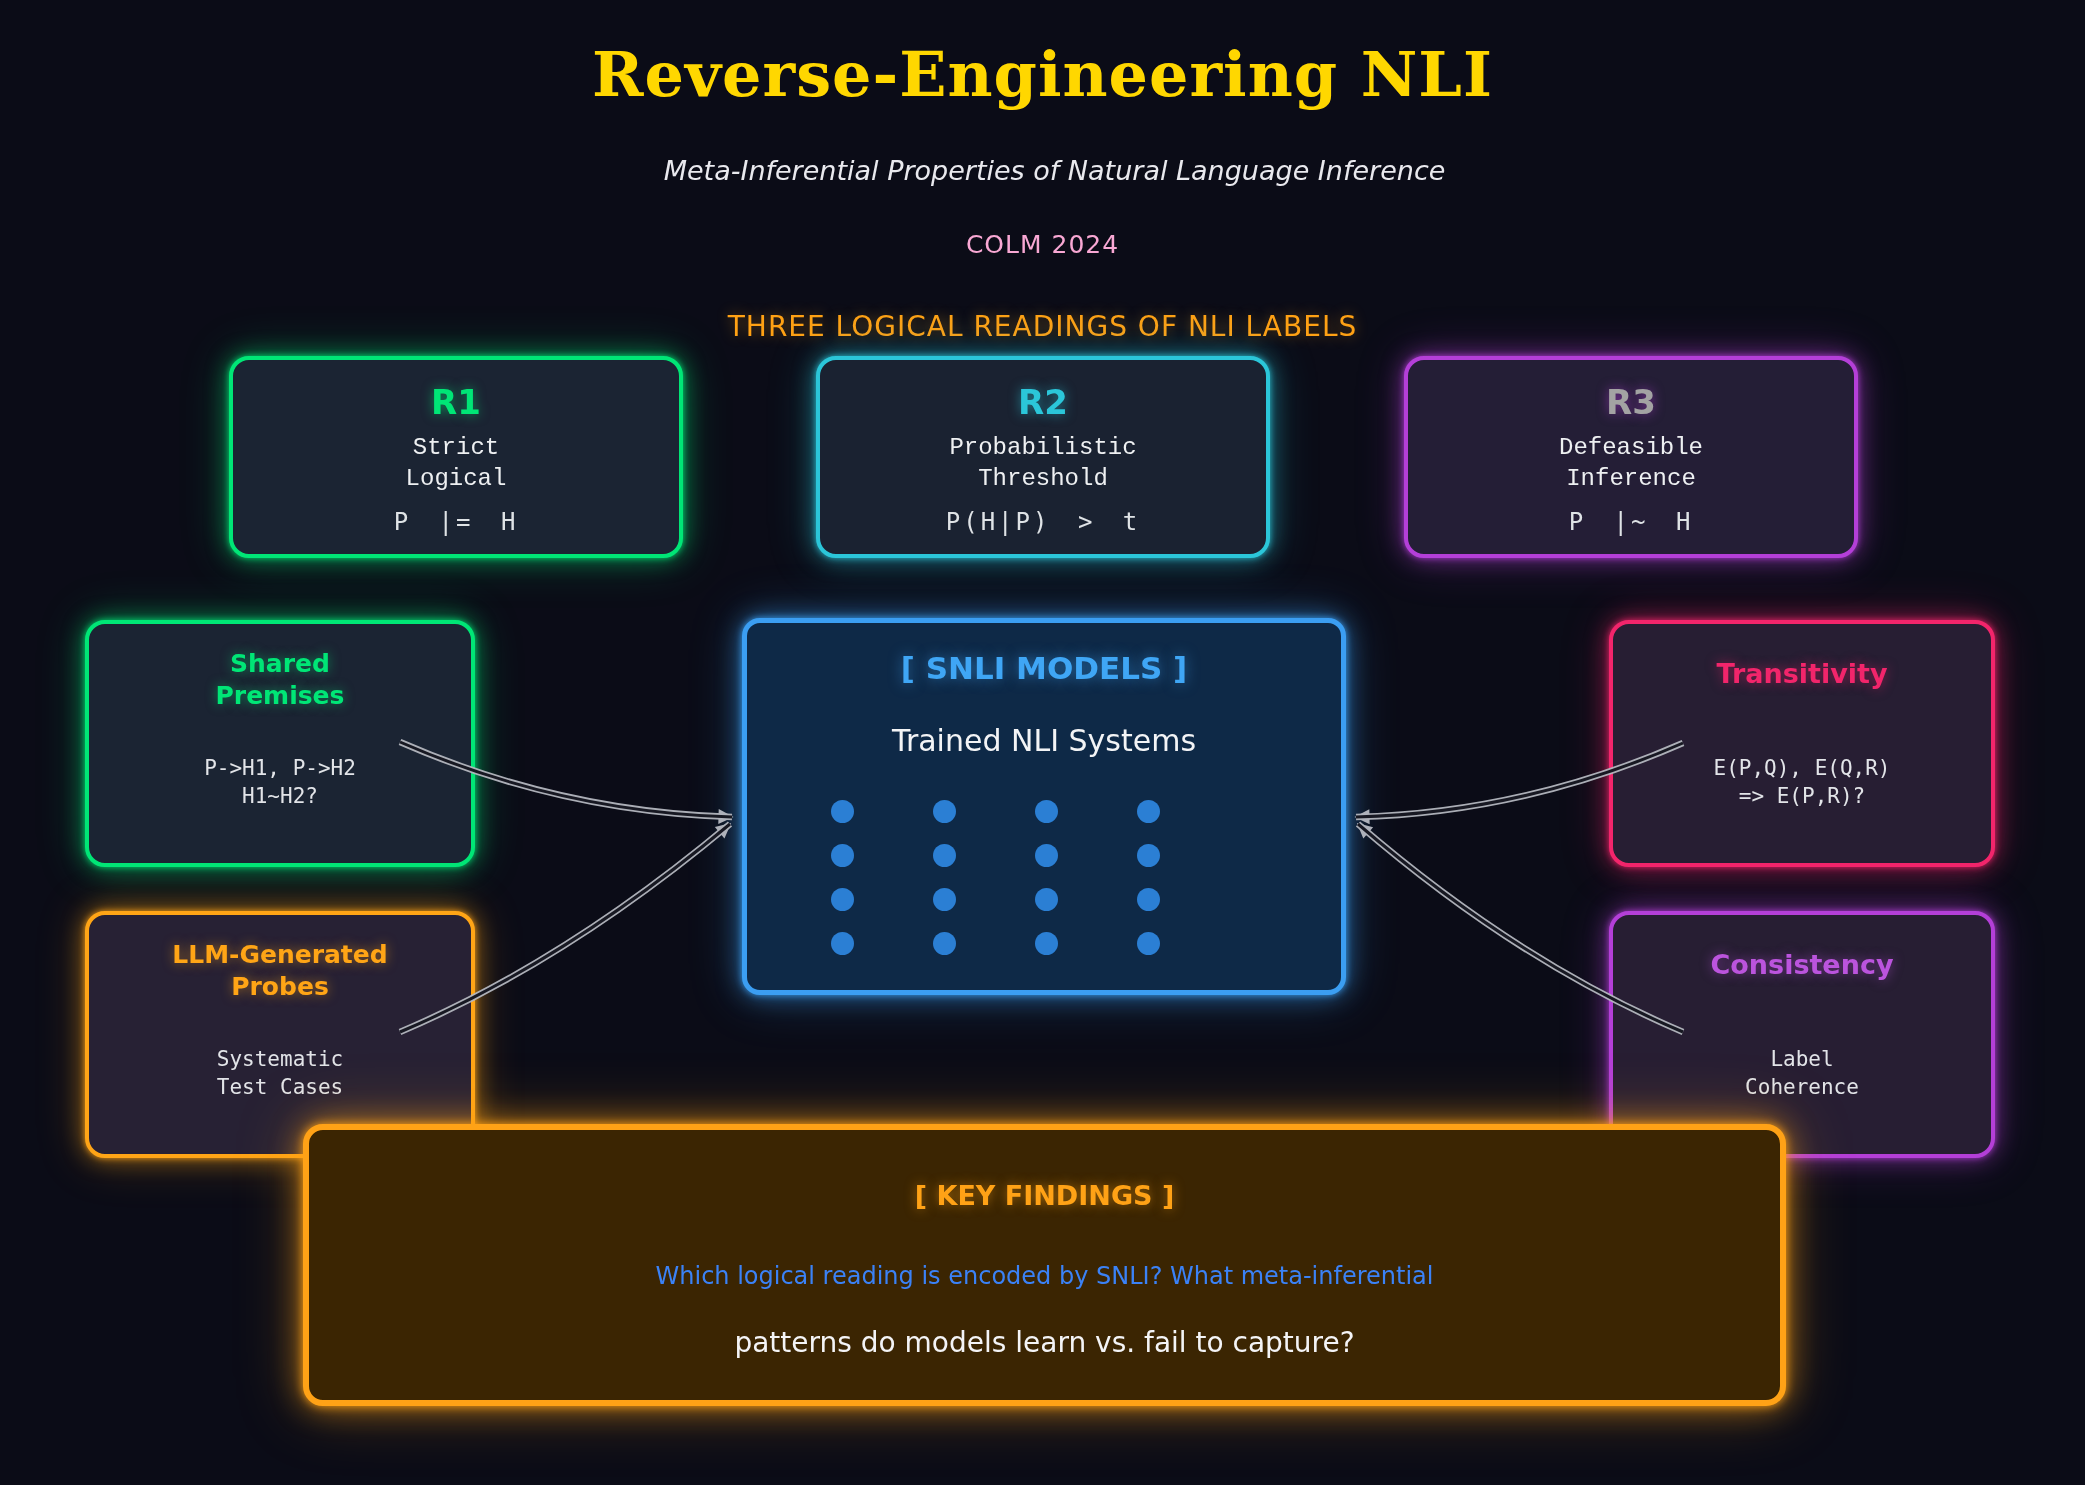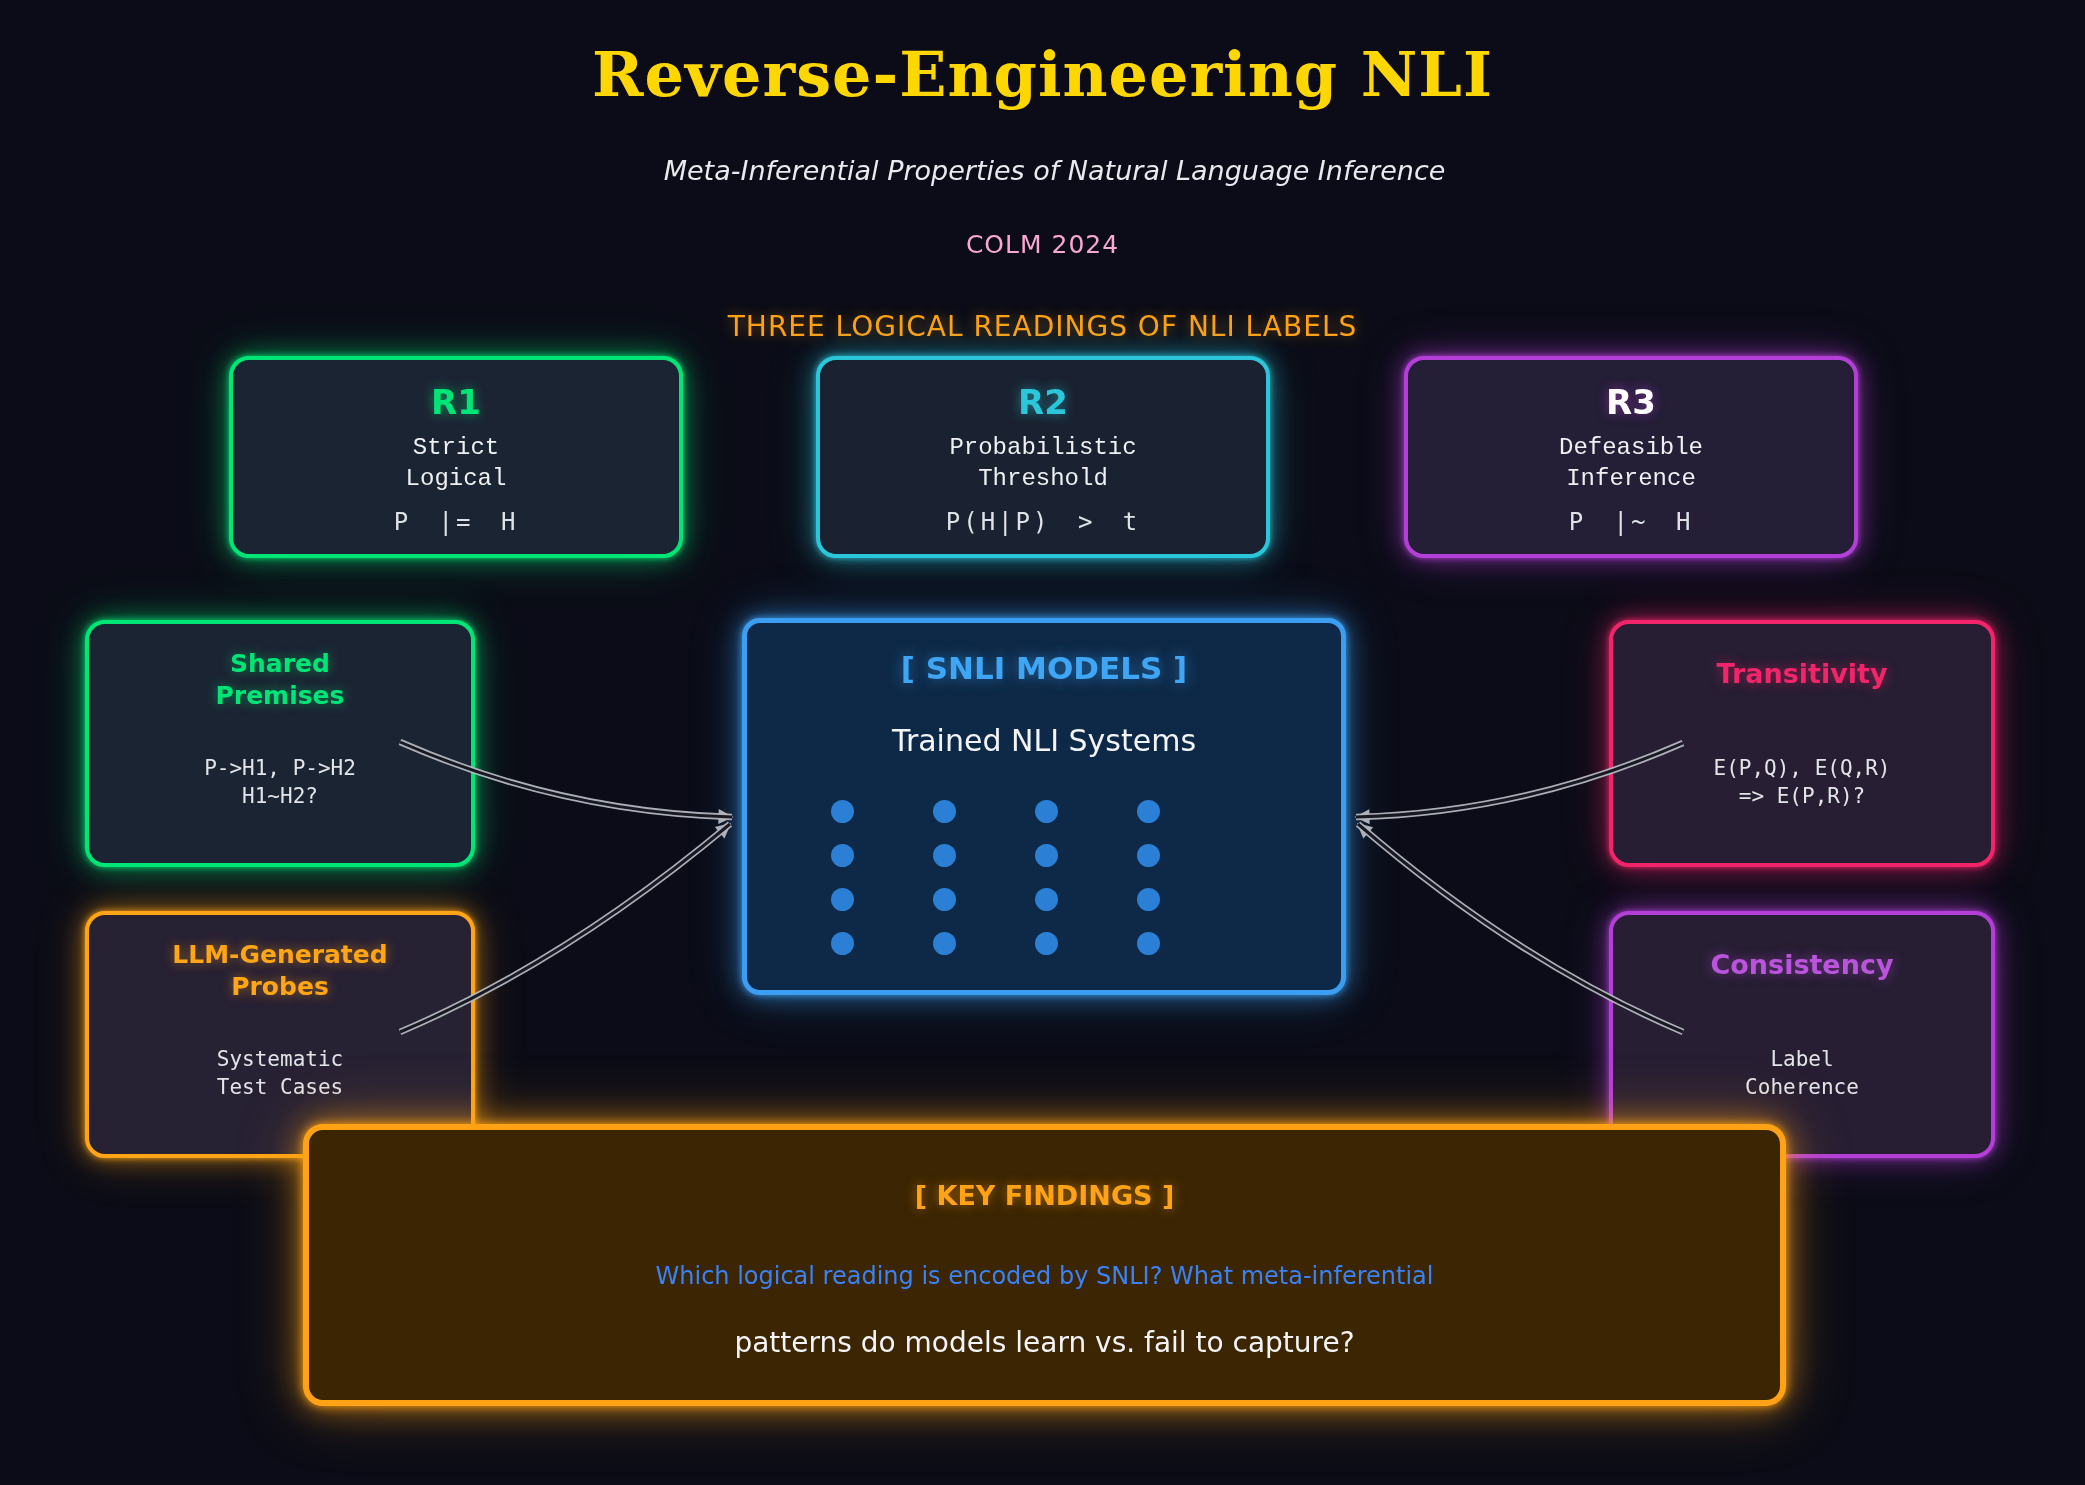--- a/index.html
+++ b/index.html
@@ -34,21 +34,21 @@
             box-shadow:0 0 7px rgba(59,158,242,.9),0 0 24px rgba(59,158,242,.55),0 0 52px rgba(59,158,242,.3);}
   .c-purple2{border-color:#b43fd8;background:#271e33;
             box-shadow:0 0 6px rgba(180,63,216,.85),0 0 22px rgba(180,63,216,.5),0 0 48px rgba(180,63,216,.28);}
 
   
   .rbox{width:454px;height:202px;}
   .rbox .r-title{position:absolute;left:0;right:0;top:22px;text-align:center;
                  font-size:34px;font-weight:700;}
   .r1 .r-title{color:#00e676;text-shadow:0 0 12px rgba(0,230,118,.55);}
   .r2 .r-title{color:#2bc6d9;text-shadow:0 0 12px rgba(43,198,217,.55);}
-  .r3 .r-title{color:#ffffff;text-shadow:0 0 12px rgba(180,63,216,.55);}
+  .r3 .r-title{color:#a3a3a3;text-shadow:0 0 12px rgba(180,63,216,.55);}
   .rbox .r-name{position:absolute;left:0;right:0;top:72px;text-align:center;
                 font-size:24px;line-height:31px;color:#eef0f2;font-family:Liberation Mono, monospace;}
   .rbox .r-formula{position:absolute;left:0;right:0;top:148px;text-align:center;
                 font-family:"DejaVu Sans Mono","Liberation Mono",monospace;
                 font-size:24px;color:#dfe3e6;letter-spacing:3px;word-spacing:10px;}
 
   
   .sbox{width:390px;height:247px;}
   .sbox .s-title{position:absolute;left:0;right:0;top:24px;text-align:center;
                  font-size:25px;font-weight:700;line-height:32px;}

